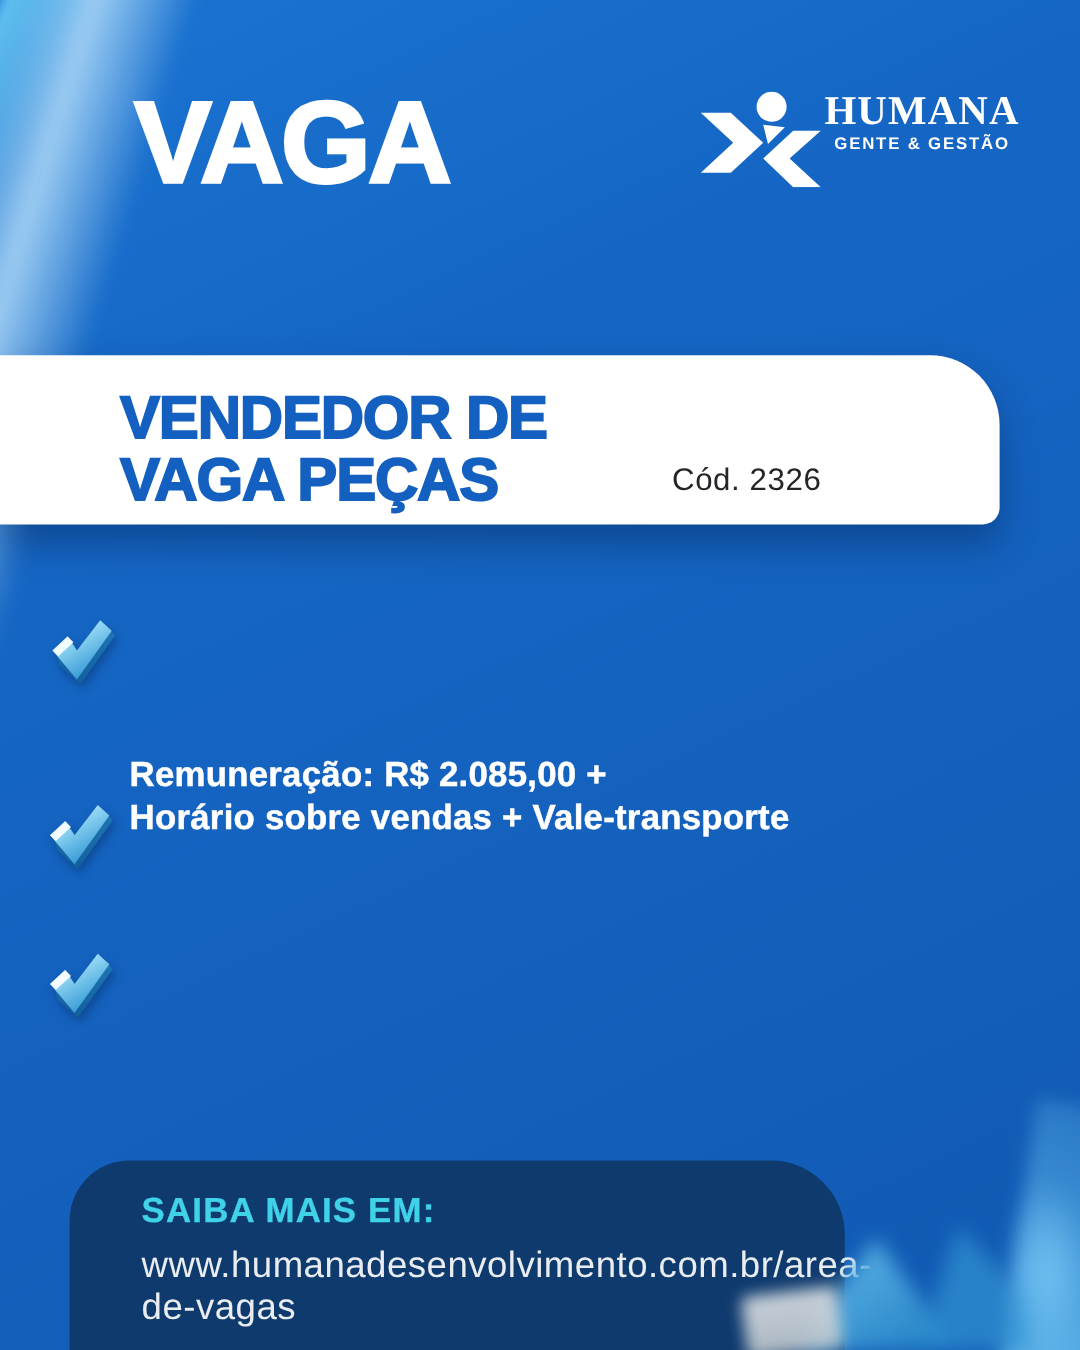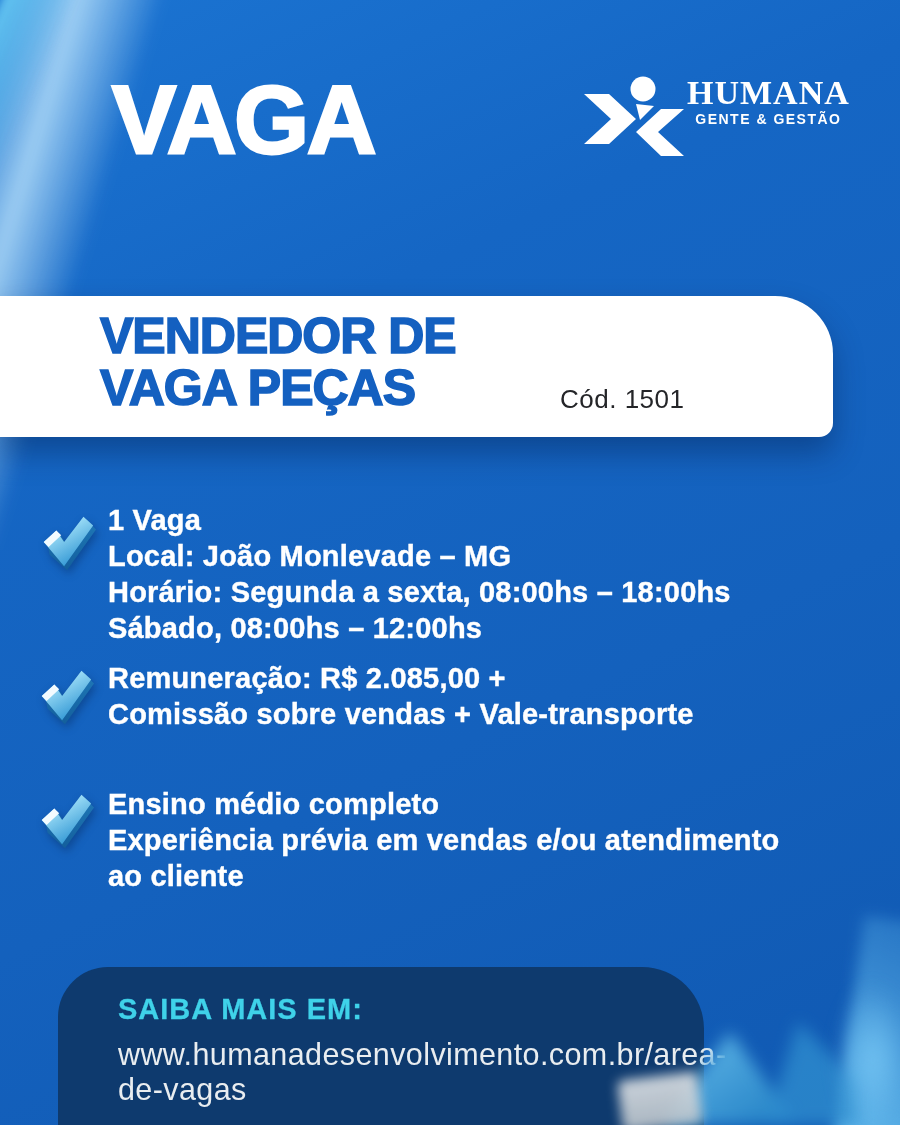--- a/index.html
+++ b/index.html
@@ -40,21 +40,21 @@
   .logo-text{margin-left:2px;margin-top:0;text-align:center;color:#fff;}
   .logo-name{font-family:"Liberation Serif",serif;font-weight:700;font-size:34px;line-height:34px;letter-spacing:1px;}
   .logo-tagline{font-weight:700;font-size:14px;letter-spacing:1.5px;margin-top:1px;}
   
   .banner{
     position:absolute;left:0;top:296px;width:833px;height:141px;
     background:#fff;border-radius:0 58px 14px 0;
     box-shadow:0 16px 30px rgba(3,25,70,.38);
   }
   .role{
-    position:absolute;left:100px;top:14px;
+    position:absolute;left:100px;top:26px;
     color:#1460c0;font-weight:900;font-size:50px;line-height:52px;
     letter-spacing:-1px;-webkit-text-stroke:1.6px #1460c0;
   }
   .code{
     position:absolute;left:560px;top:88px;
     color:#242528;font-size:26px;font-weight:500;letter-spacing:.5px;
   }
   
   .bullet-icon{position:absolute;width:62px;height:62px;filter:drop-shadow(2px 4px 4px rgba(0,25,70,.35));}
   .bullet-text{position:absolute;left:108px;color:#fff;font-weight:700;font-size:29px;line-height:36px;letter-spacing:.2px;-webkit-text-stroke:.4px #fff;}
@@ -130,55 +130,44 @@
       <div class="logo-name">HUMANA</div>
       <div class="logo-tagline">GENTE &amp; GESTÃO</div>
     </div>
   </div>
 
   <div class="banner">
     <div class="role">
       <div>VENDEDOR DE</div>
       <div>VAGA PEÇAS</div>
     </div>
-    <div class="code">Cód. 1501</div>
+    <div class="code">Cód. 2326</div>
   </div>
 
   <svg class="bullet-icon" style="left:36px;top:512px" viewBox="0 0 64 64">
     <polygon fill="url(#ckdepth)" points="12,34 24,22 31,33 52,8 62,18 32,60 14,44"></polygon>
     <polygon fill="url(#ckgrad)" points="8,31 21,19 29,31 49,5 59,14 29,56"></polygon>
     <polygon fill="#f2fbff" points="8,31 21,19 26,24 13,36"></polygon>
   </svg>
-  <div class="bullet-text" style="top:502px">
-    <div>1 Vaga</div>
-    <div>Local: João Monlevade – MG</div>
-    <div>Horário: Segunda a sexta, 08:00hs – 18:00hs</div>
-    <div>Sábado, 08:00hs – 12:00hs</div>
-  </div>
 
   <svg class="bullet-icon" style="left:34px;top:666px" viewBox="0 0 64 64">
     <polygon fill="url(#ckdepth)" points="12,34 24,22 31,33 52,8 62,18 32,60 14,44"></polygon>
     <polygon fill="url(#ckgrad)" points="8,31 21,19 29,31 49,5 59,14 29,56"></polygon>
     <polygon fill="#f2fbff" points="8,31 21,19 26,24 13,36"></polygon>
   </svg>
-  <div class="bullet-text" style="top:660px">
+  <div class="bullet-text" style="top:628px">
     <div>Remuneração: R$ 2.085,00 +</div>
-    <div>Comissão sobre vendas + Vale-transporte</div>
+    <div>Horário sobre vendas + Vale-transporte</div>
   </div>
 
   <svg class="bullet-icon" style="left:34px;top:790px" viewBox="0 0 64 64">
     <polygon fill="url(#ckdepth)" points="12,34 24,22 31,33 52,8 62,18 32,60 14,44"></polygon>
     <polygon fill="url(#ckgrad)" points="8,31 21,19 29,31 49,5 59,14 29,56"></polygon>
     <polygon fill="#f2fbff" points="8,31 21,19 26,24 13,36"></polygon>
   </svg>
-  <div class="bullet-text" style="top:786px">
-    <div>Ensino médio completo</div>
-    <div>Experiência prévia em vendas e/ou atendimento</div>
-    <div>ao cliente</div>
-  </div>
 
   <div class="footer">
     <div class="footer-label">SAIBA MAIS EM:</div>
     <div class="footer-url">www.humanadesenvolvimento.com.br/area-de-vagas</div>
   </div>
 
   <svg class="blur-check" viewBox="0 0 210 103">
     <polygon fill="url(#tri)" points="82,10 150,103 14,103"></polygon>
     <polygon fill="#2f8fd0" opacity=".8" points="150,0 210,60 210,103 118,103"></polygon>
   </svg>

